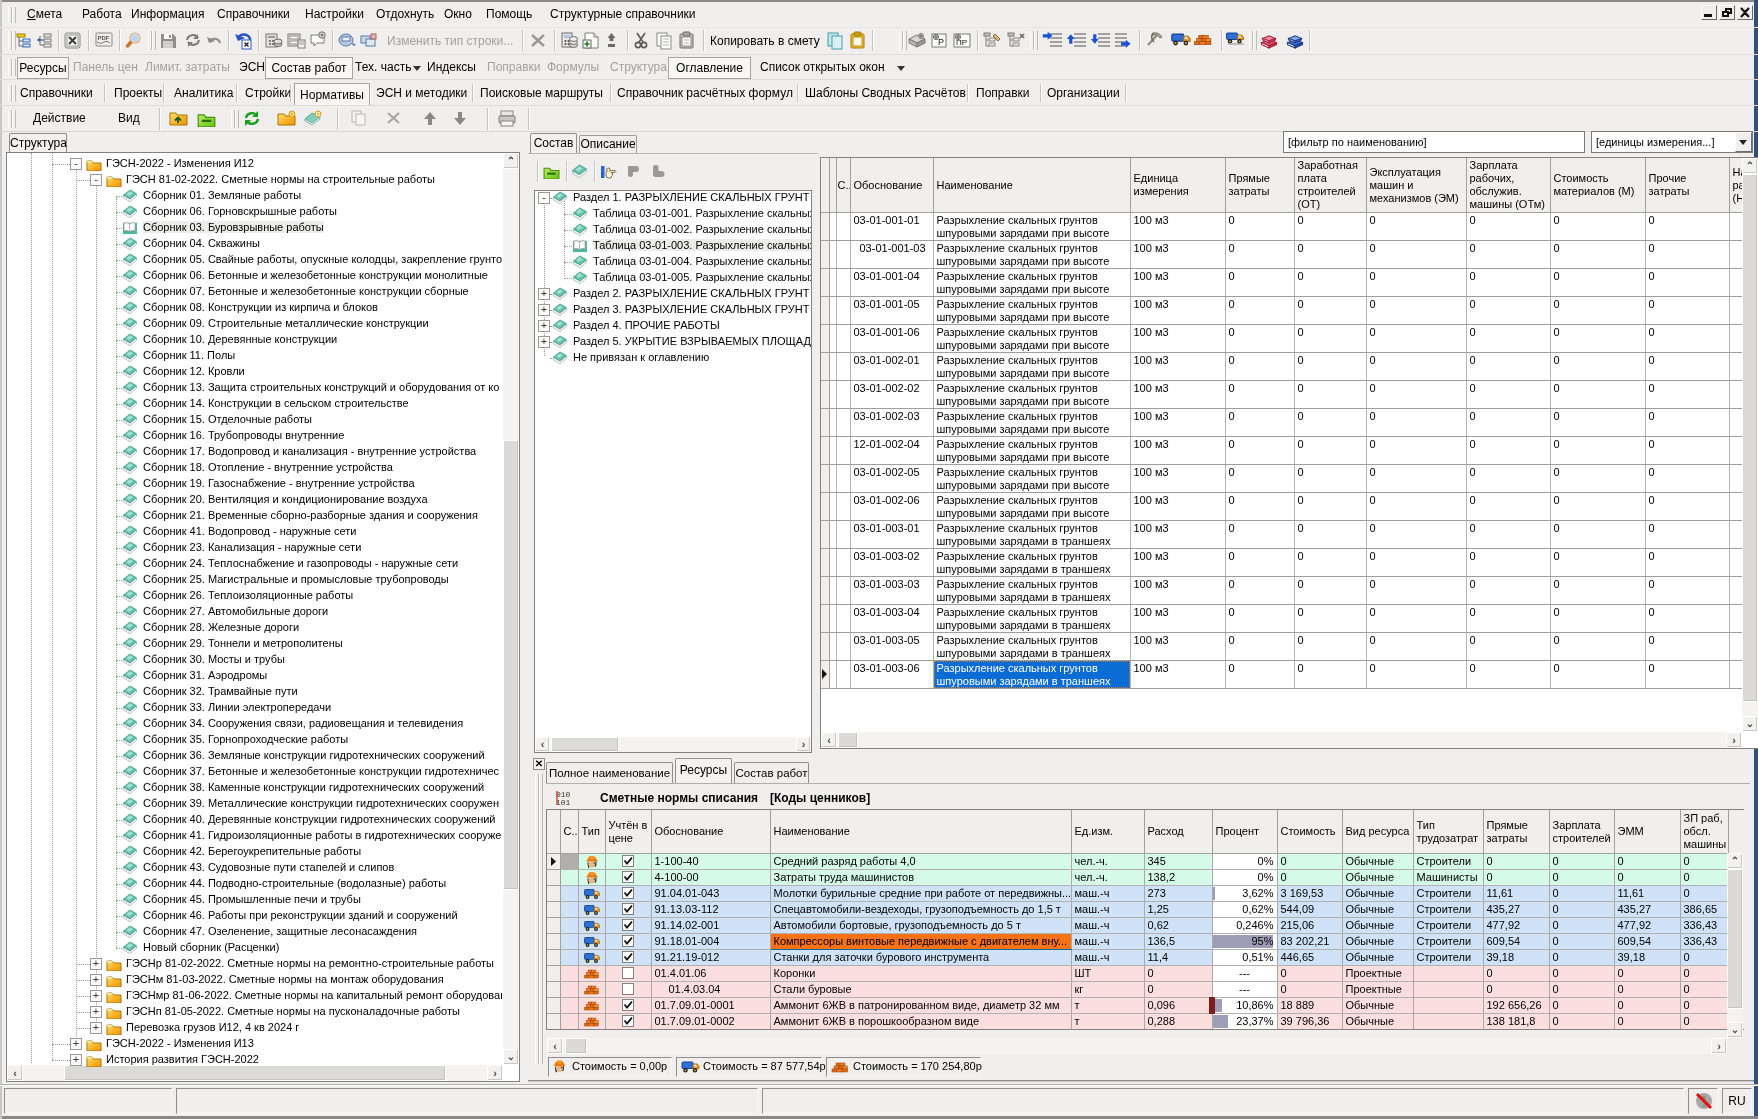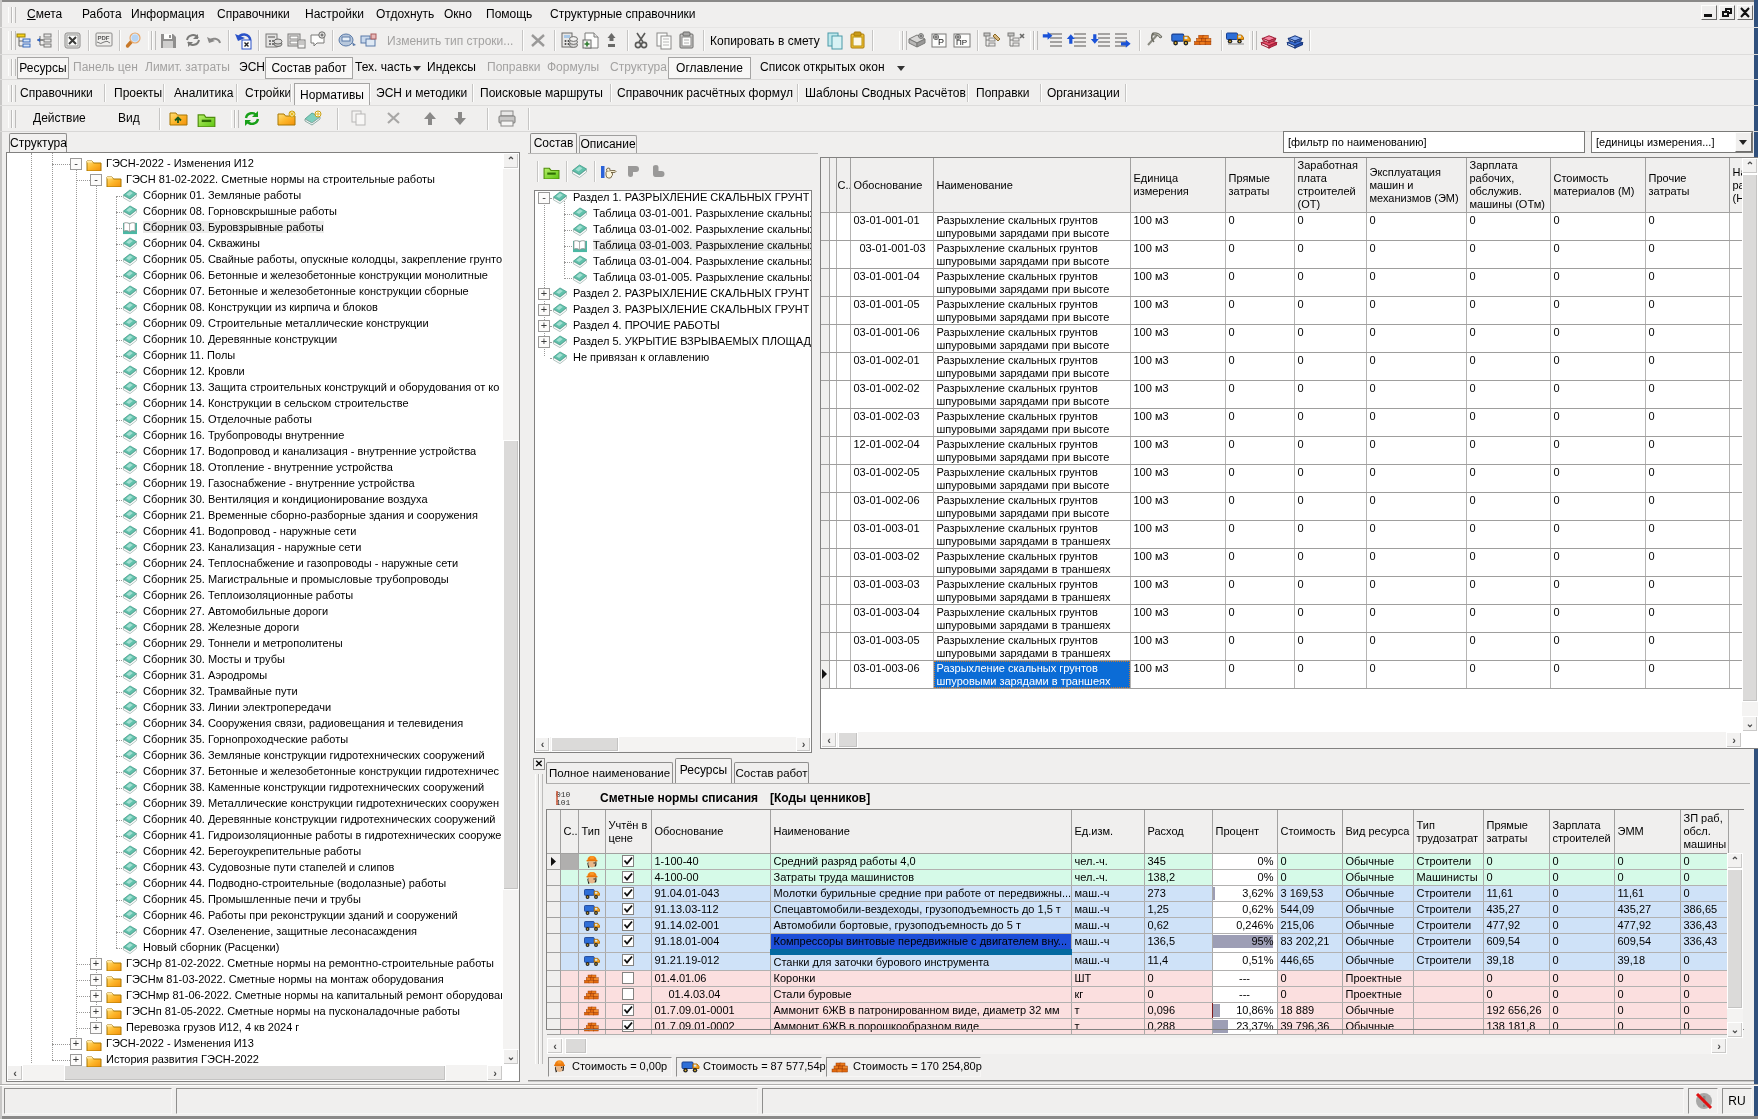--- a/index.html
+++ b/index.html
@@ -486,21 +486,21 @@
 <div class="a tree-label " style="left:126px;top:173px;max-width:376px;overflow:hidden">ГЭСН 81-02-2022. Сметные нормы на строительные работы</div>
 <div class="hdot" style="left:116px;top:196px;width:6px"></div>
 <svg class="ico" style="left:122px;top:189px" width="16" height="14">
     <use href="#bk"></use>
   </svg>
 <div class="a tree-label " style="left:143px;top:189px;max-width:359px;overflow:hidden">Сборник 01. Земляные работы</div>
 <div class="hdot" style="left:116px;top:212px;width:6px"></div>
 <svg class="ico" style="left:122px;top:205px" width="16" height="14">
     <use href="#bk"></use>
   </svg>
-<div class="a tree-label " style="left:143px;top:205px;max-width:359px;overflow:hidden">Сборник 08. Горновскрышные работы</div>
+<div class="a tree-label " style="left:143px;top:205px;max-width:359px;overflow:hidden">Сборник 06. Горновскрышные работы</div>
 <div class="hdot" style="left:116px;top:228px;width:6px"></div>
 <svg class="ico" style="left:122px;top:221px" width="16" height="14">
     <use href="#obk"></use>
   </svg>
 <div class="a tree-label sel-gray" style="left:143px;top:221px;max-width:359px;overflow:hidden">Сборник 03. Буровзрывные работы</div>
 <div class="hdot" style="left:116px;top:244px;width:6px"></div>
 <svg class="ico" style="left:122px;top:237px" width="16" height="14">
     <use href="#bk"></use>
   </svg>
 <div class="a tree-label " style="left:143px;top:237px;max-width:359px;overflow:hidden">Сборник 04. Скважины</div>
@@ -576,21 +576,21 @@
 <div class="a tree-label " style="left:143px;top:461px;max-width:359px;overflow:hidden">Сборник 18. Отопление - внутренние устройства</div>
 <div class="hdot" style="left:116px;top:484px;width:6px"></div>
 <svg class="ico" style="left:122px;top:477px" width="16" height="14">
     <use href="#bk"></use>
   </svg>
 <div class="a tree-label " style="left:143px;top:477px;max-width:359px;overflow:hidden">Сборник 19. Газоснабжение - внутренние устройства</div>
 <div class="hdot" style="left:116px;top:500px;width:6px"></div>
 <svg class="ico" style="left:122px;top:493px" width="16" height="14">
     <use href="#bk"></use>
   </svg>
-<div class="a tree-label " style="left:143px;top:493px;max-width:359px;overflow:hidden">Сборник 30. Вентиляция и кондиционирование воздуха</div>
+<div class="a tree-label " style="left:143px;top:493px;max-width:359px;overflow:hidden">Сборник 20. Вентиляция и кондиционирование воздуха</div>
 <div class="hdot" style="left:116px;top:516px;width:6px"></div>
 <svg class="ico" style="left:122px;top:509px" width="16" height="14">
     <use href="#bk"></use>
   </svg>
 <div class="a tree-label " style="left:143px;top:509px;max-width:359px;overflow:hidden">Сборник 21. Временные сборно-разборные здания и сооружения</div>
 <div class="hdot" style="left:116px;top:532px;width:6px"></div>
 <svg class="ico" style="left:122px;top:525px" width="16" height="14">
     <use href="#bk"></use>
   </svg>
 <div class="a tree-label " style="left:143px;top:525px;max-width:359px;overflow:hidden">Сборник 41. Водопровод - наружные сети</div>
@@ -1391,21 +1391,21 @@
           </svg>
         </td>
         <td style="border-right:1px solid #aaa9a8;border-bottom:1px solid #b2b1b0;line-height:15px;padding:0 3px;background:#cfe2f8;padding:0">
           <div style="width:12px;height:12px;background:#fff;border:1px solid #848381;margin:1px auto 0;overflow:hidden">
             <svg width="10" height="10">
               <path d="M1.5 4.5 L4 7.5 L9 1.5" stroke="#111" stroke-width="1.8" fill="none"></path>
             </svg>
           </div>
         </td>
         <td style="border-right:1px solid #aaa9a8;border-bottom:1px solid #b2b1b0;line-height:15px;padding:0 3px;background:#cfe2f8">91.18.01-004</td>
-        <td style="border-right:1px solid #aaa9a8;border-bottom:6px solid #0369a1;line-height:15px;padding:0 3px;background:#1d4ed8">Компрессоры винтовые передвижные с двигателем вну...</td>
+        <td style="border-right:1px solid #aaa9a8;border-bottom:1px solid #0369a1;line-height:15px;padding:0 3px;background:#f97316">Компрессоры винтовые передвижные с двигателем вну...</td>
         <td style="border-right:1px solid #aaa9a8;border-bottom:1px solid #b2b1b0;line-height:15px;padding:0 3px;background:#cfe2f8">маш.-ч</td>
         <td style="border-right:1px solid #aaa9a8;border-bottom:1px solid #b2b1b0;line-height:15px;padding:0 3px;background:#cfe2f8">136,5</td>
         <td style="border-right:1px solid #aaa9a8;border-bottom:1px solid #b2b1b0;line-height:15px;padding:0 3px;background:#fff;padding:0">
           <div style="position:relative;height:15px">
             <div style="position:absolute;left:0;top:1px;bottom:1px;width:60px;background:#9d9eb5"></div>
             <div style="position:absolute;right:3px;top:0">95%</div>
           </div>
         </td>
         <td style="border-right:1px solid #aaa9a8;border-bottom:1px solid #b2b1b0;line-height:15px;padding:0 3px;background:#cfe2f8">83 202,21</td>
         <td style="border-right:1px solid #aaa9a8;border-bottom:1px solid #b2b1b0;line-height:15px;padding:0 3px;background:#cfe2f8">Обычные</td>
@@ -1506,21 +1506,21 @@
         <td style="border-right:1px solid #aaa9a8;border-bottom:1px solid #b2b1b0;line-height:15px;padding:0 3px;background:#fbdfdf;padding:0">
           <div style="width:12px;height:12px;background:#fff;border:1px solid #848381;margin:1px auto 0;overflow:hidden">
             <svg width="10" height="10">
               <path d="M1.5 4.5 L4 7.5 L9 1.5" stroke="#111" stroke-width="1.8" fill="none"></path>
             </svg>
           </div>
         </td>
         <td style="border-right:1px solid #aaa9a8;border-bottom:1px solid #b2b1b0;line-height:15px;padding:0 3px;background:#fbdfdf">01.7.09.01-0001</td>
         <td style="border-right:1px solid #aaa9a8;border-bottom:1px solid #b2b1b0;line-height:15px;padding:0 3px;background:#fbdfdf">Аммонит 6ЖВ в патронированном виде, диаметр 32 мм</td>
         <td style="border-right:1px solid #aaa9a8;border-bottom:1px solid #b2b1b0;line-height:15px;padding:0 3px;background:#fbdfdf">т</td>
-        <td style="border-right:1px solid #7f1d1d;border-bottom:1px solid #b2b1b0;line-height:15px;padding:0 3px;background:#fbdfdf">0,096</td>
+        <td style="border-right:6px solid #7f1d1d;border-bottom:1px solid #b2b1b0;line-height:15px;padding:0 3px;background:#fbdfdf">0,096</td>
         <td style="border-right:1px solid #aaa9a8;border-bottom:1px solid #b2b1b0;line-height:15px;padding:0 3px;background:#fff;padding:0">
           <div style="position:relative;height:15px">
             <div style="position:absolute;left:0;top:1px;bottom:1px;width:7px;background:#9d9eb5"></div>
             <div style="position:absolute;right:3px;top:0">10,86%</div>
           </div>
         </td>
         <td style="border-right:1px solid #aaa9a8;border-bottom:1px solid #b2b1b0;line-height:15px;padding:0 3px;background:#fbdfdf">18 889</td>
         <td style="border-right:1px solid #aaa9a8;border-bottom:1px solid #b2b1b0;line-height:15px;padding:0 3px;background:#fbdfdf">Обычные</td>
         <td style="border-right:1px solid #aaa9a8;border-bottom:1px solid #b2b1b0;line-height:15px;padding:0 3px;background:#fbdfdf"></td>
         <td style="border-right:1px solid #aaa9a8;border-bottom:1px solid #b2b1b0;line-height:15px;padding:0 3px;background:#fbdfdf">192 656,26</td>

